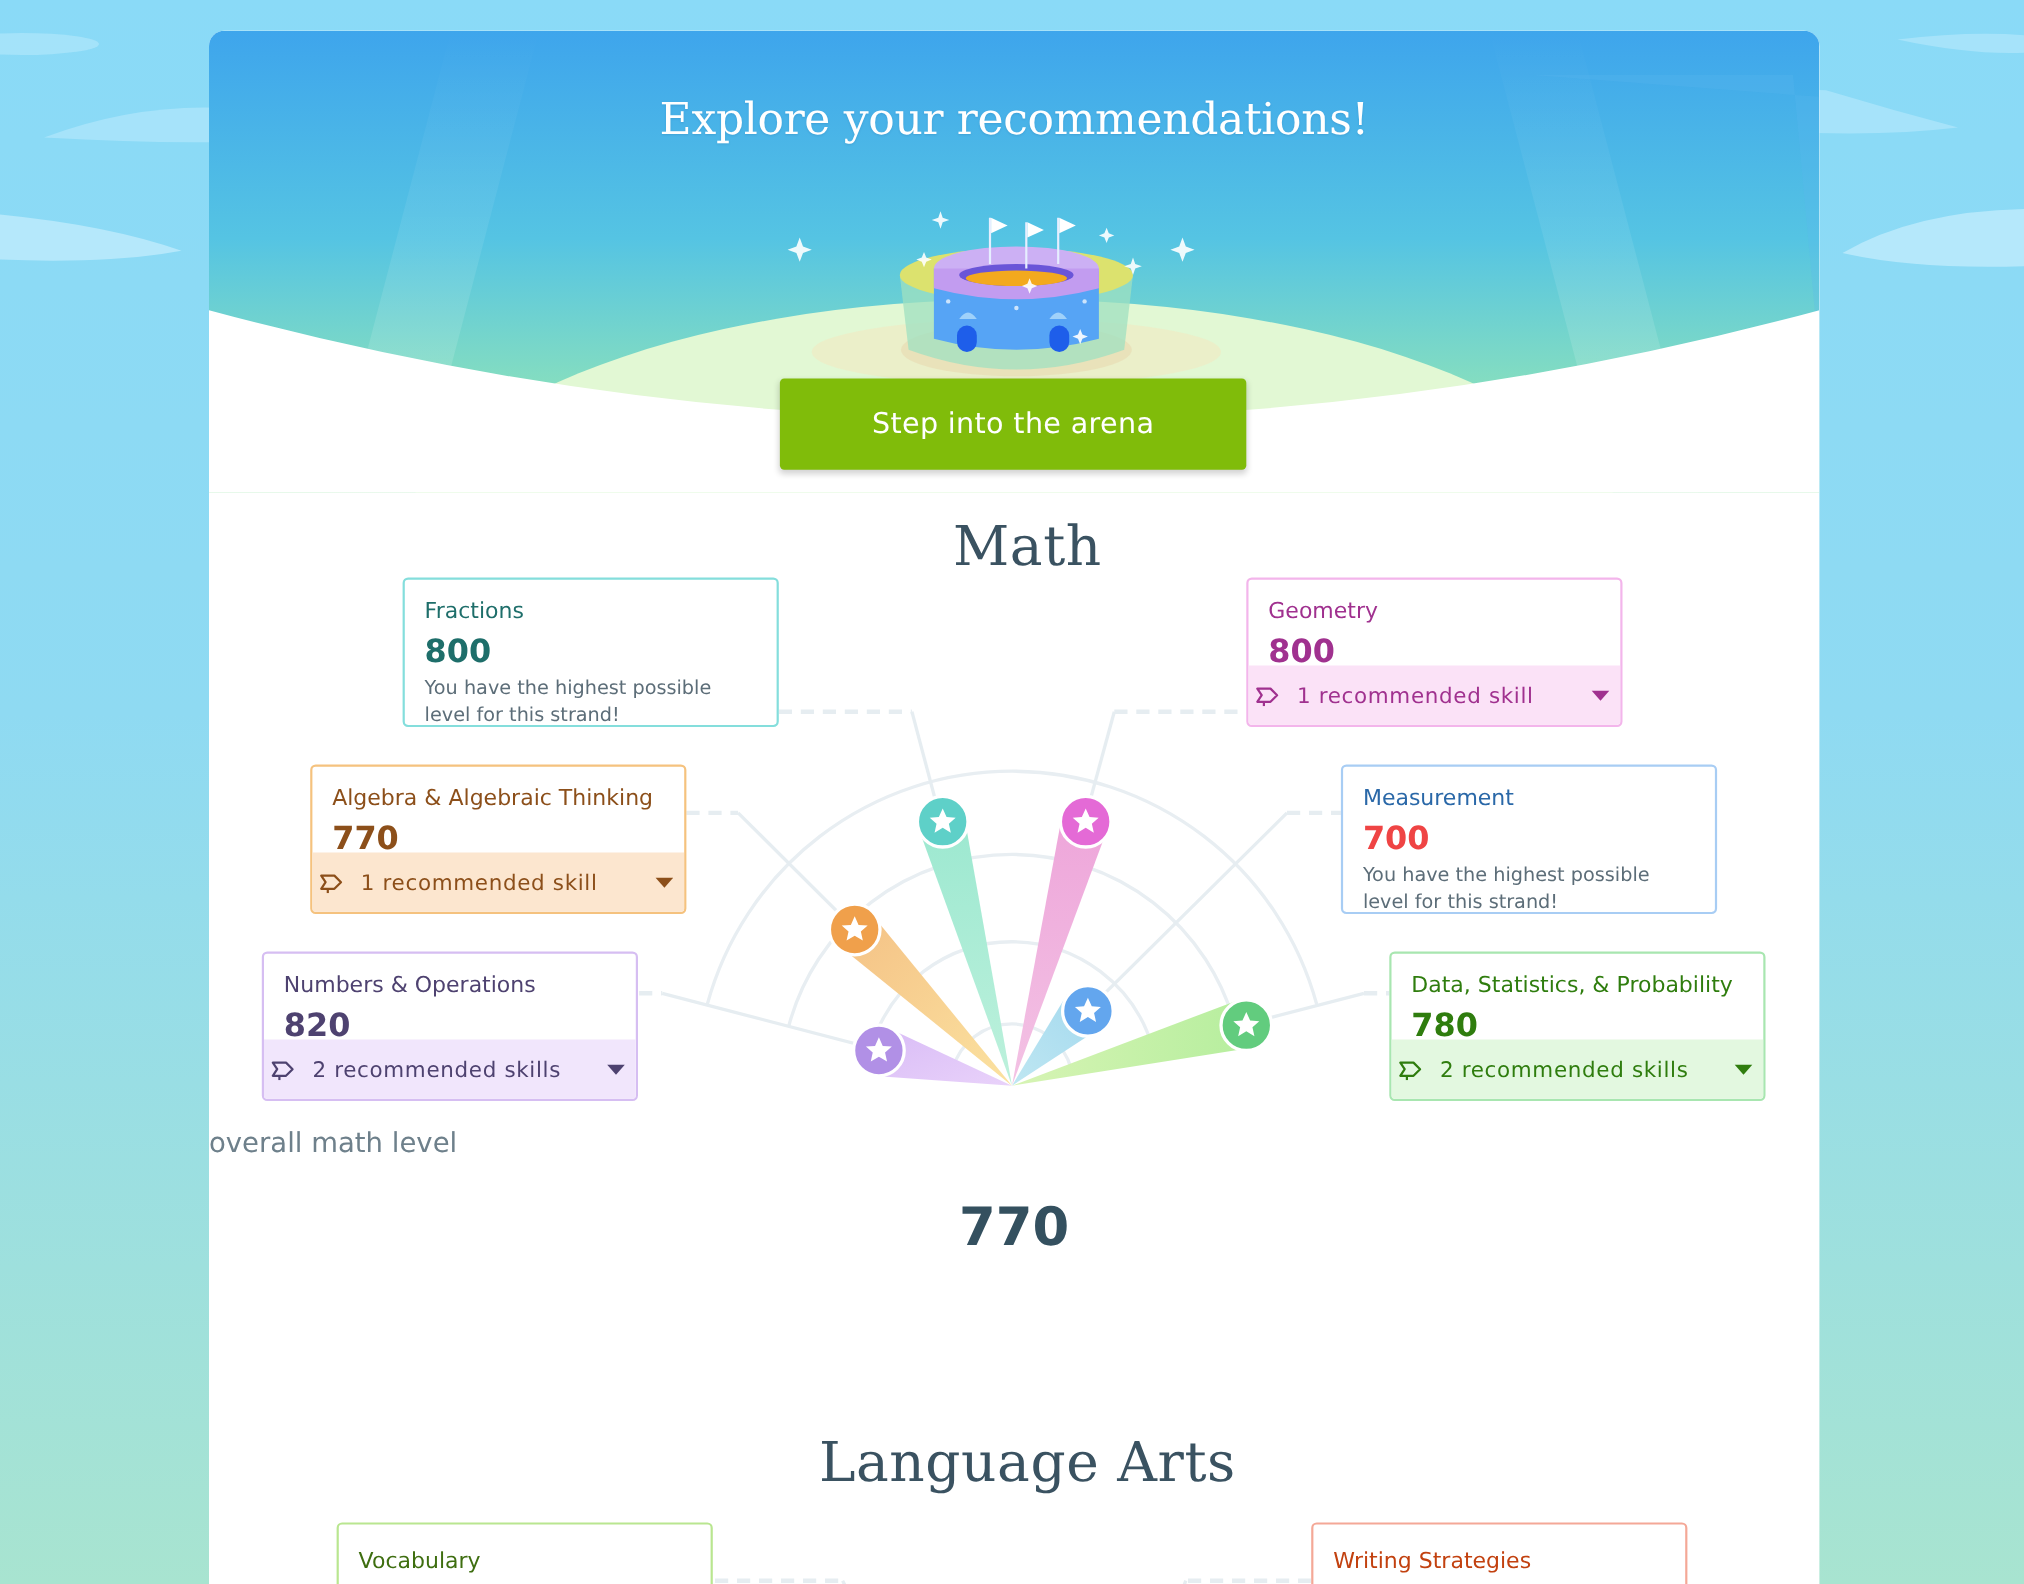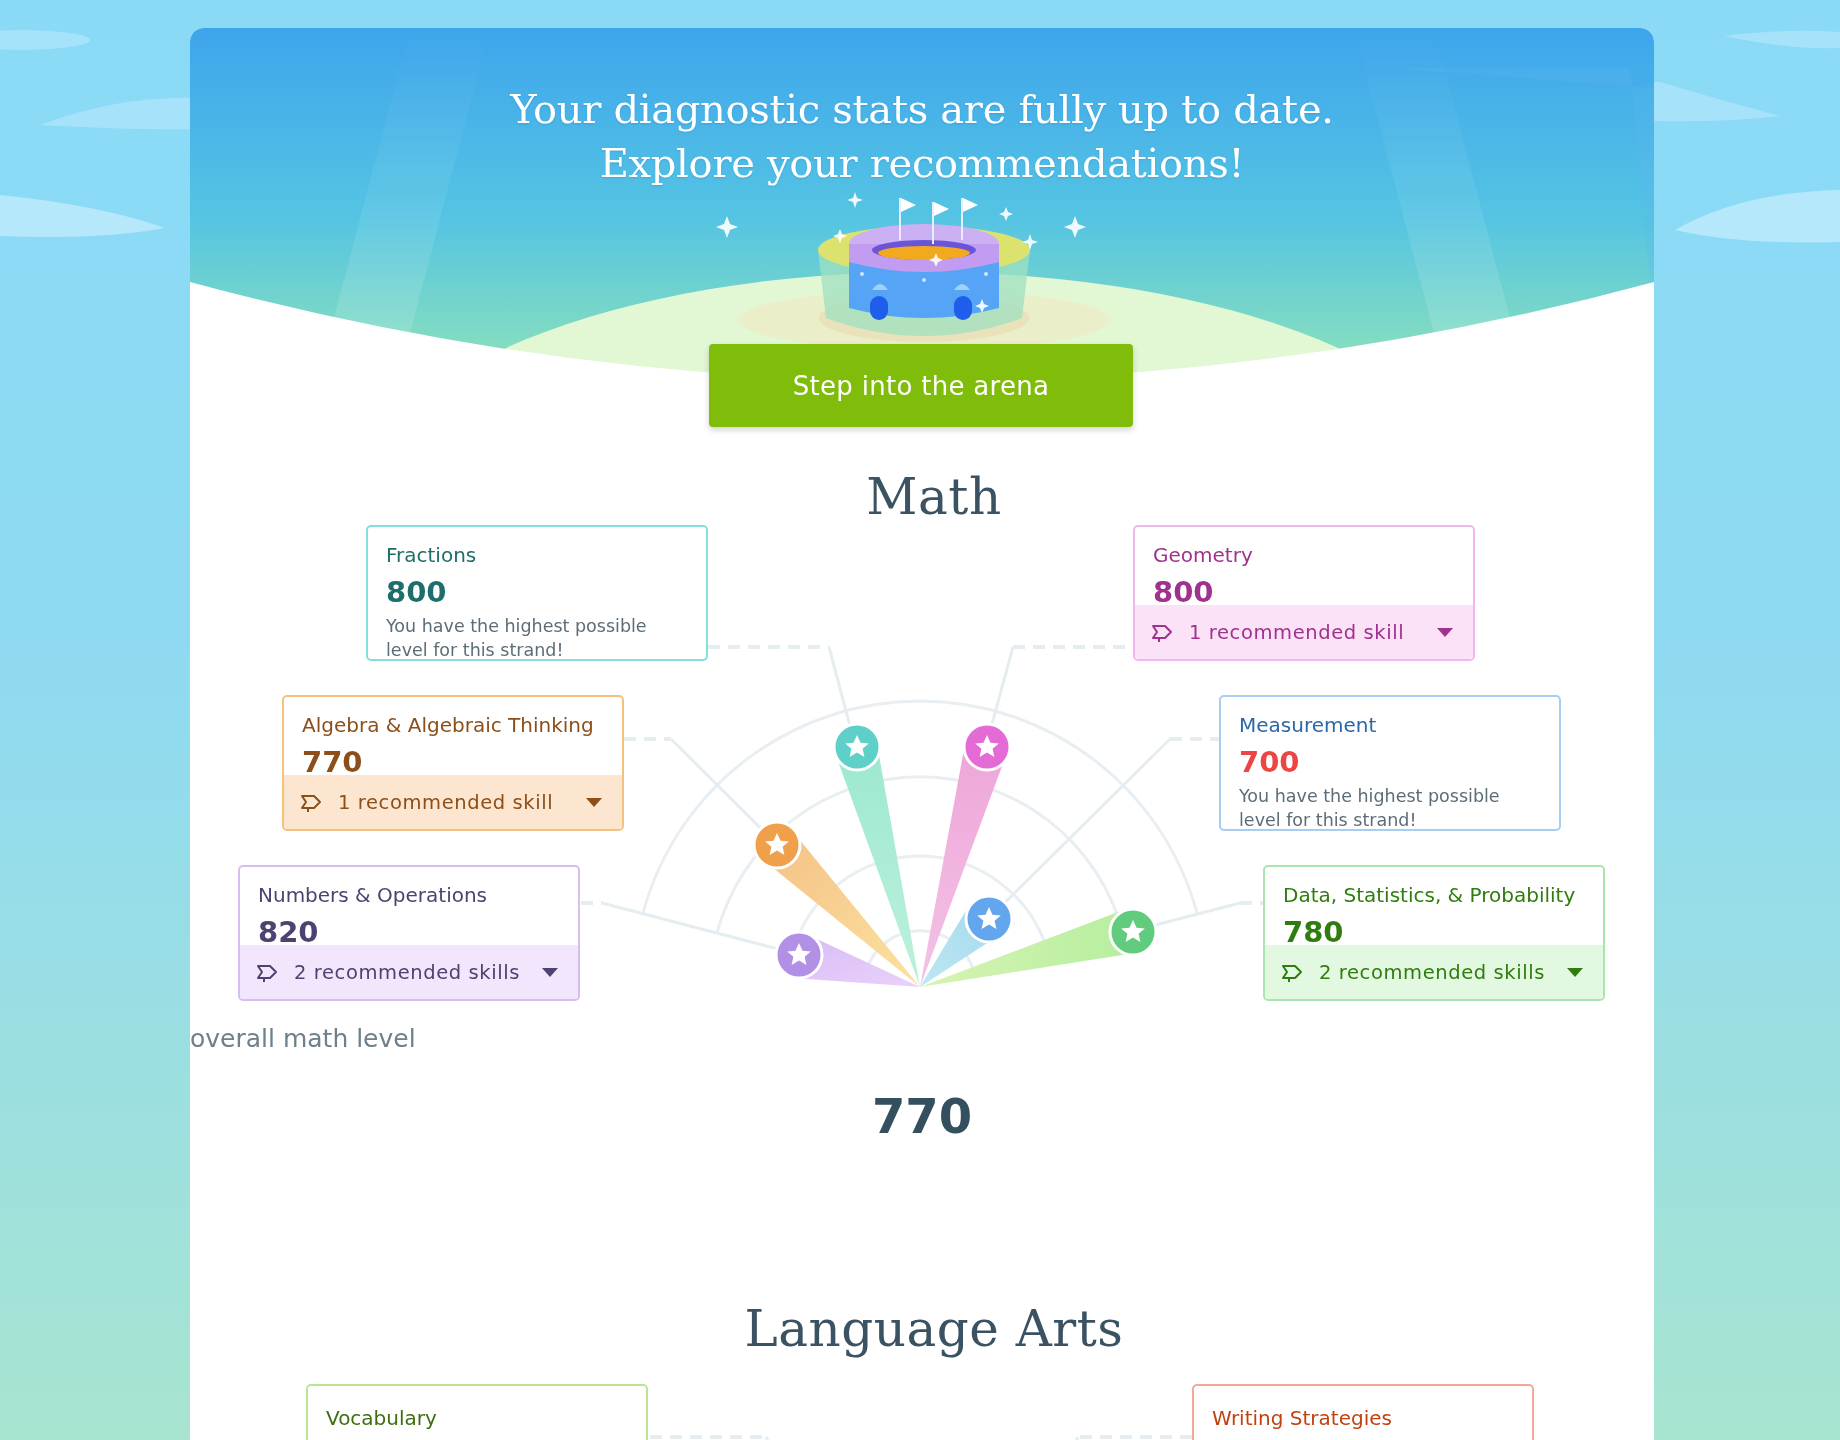--- a/index.html
+++ b/index.html
@@ -37,21 +37,21 @@
   .chart-svg { position: absolute; left: 0; top: 0; width: 1464px; height: 1440px; }
   .card {
     position: absolute; width: 342px; height: 136px; background: #fff;
     border: 2px solid #ccc; border-radius: 5px; overflow: hidden;
   }
   .card .c-title { position: absolute; left: 18px; top: 16px; font-size: 20px; white-space: nowrap; }
   .card .c-value { position: absolute; left: 18px; top: 48px; font-size: 29px; font-weight: bold; }
   .card .c-desc { position: absolute; left: 18px; top: 87px; width: 300px; font-size: 17.5px; line-height: 24px; color: #5C6D78; }
   .card .c-band {
     position: absolute; left: 0; right: 0; bottom: 0; height: 54px;
-    display: flex; align-items: center; padding: 0 14px; cursor: pointer;
+    display: flex; align-items: center; padding: 0 4px; cursor: pointer;
   }
   .c-band .pin { width: 26px; height: 20px; margin-right: 14px; flex: none; }
   .c-band .b-label { font-size: 19.5px; letter-spacing: 0.6px; flex: 1; white-space: nowrap; }
   .c-band .caret { width: 0; height: 0; border-left: 8px solid transparent; border-right: 8px solid transparent; border-top: 9px solid currentColor; flex: none; margin-right: 6px; }
   .overall-label {
     position: absolute; left: 0; width: 1464px; top: 996px; text-align: left;
     font-size: 25px; color: #6E808B;
   }
   .overall-value {
     position: absolute; left: 0; width: 1464px; top: 1060px; text-align: center;
@@ -88,21 +88,20 @@
     </defs>
     <rect x="0" y="0" width="1464" height="420" fill="url(#sky)"></rect>
     <polygon points="220,0 300,0 190,420 110,420" fill="url(#beam)"></polygon>
     <polygon points="1164,0 1244,0 1354,420 1274,420" fill="url(#beam)"></polygon>
     <polygon points="1200,40 1440,40 1464,300 1464,60" fill="#5AB8F0" opacity="0.25"></polygon>
     <ellipse cx="732" cy="474" rx="560" ry="230" fill="#E2F8D4"></ellipse>
     <path d="M0 254 Q732 452 1464 254 L1464 420 L0 420 Z" fill="#ffffff"></path>
   </svg>
 
   <div class="hero-title">
-    <div>Your diagnostic stats are fully up to date.</div>
     <div>Explore your recommendations!</div>
   </div>
 
   <svg class="arena-svg" viewBox="0 0 424 180">
     <ellipse cx="214" cy="142" rx="186" ry="30" fill="#EFEBC4" opacity="0.7"></ellipse>
     <ellipse cx="214" cy="140" rx="105" ry="24" fill="#E9DFB7" opacity="0.8"></ellipse>
     <path d="M108 72 L116 140 Q214 176 312 140 L320 72 Z" fill="#9FE0C0" opacity="0.75"></path>
     <ellipse cx="214" cy="72" rx="106" ry="24" fill="#DCE26E"></ellipse>
     <path d="M139 66 L139 130 Q214 150 289 130 L289 66 Z" fill="#56A4F5"></path>
     <ellipse cx="214" cy="66" rx="75" ry="20" fill="#CCB0F4"></ellipse>

